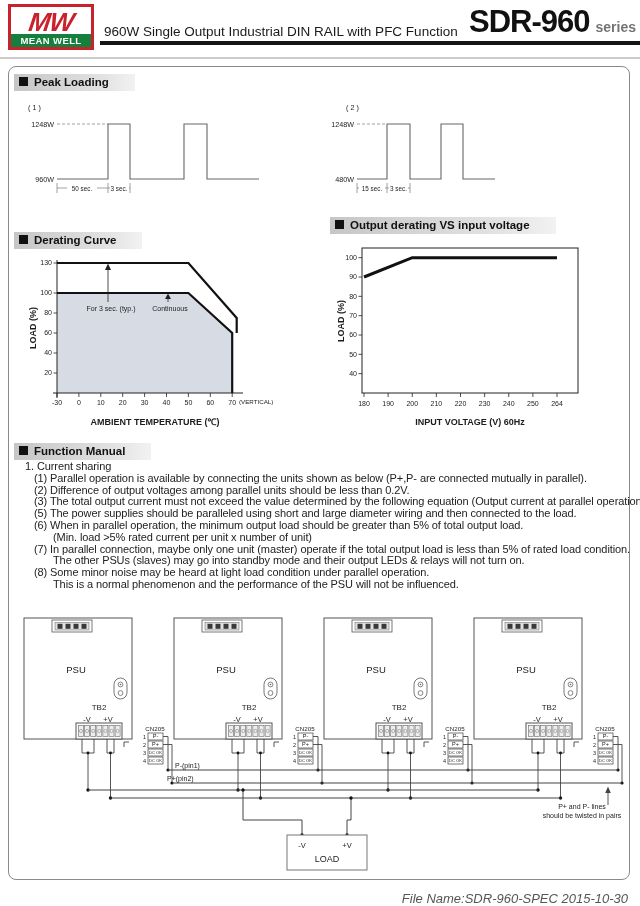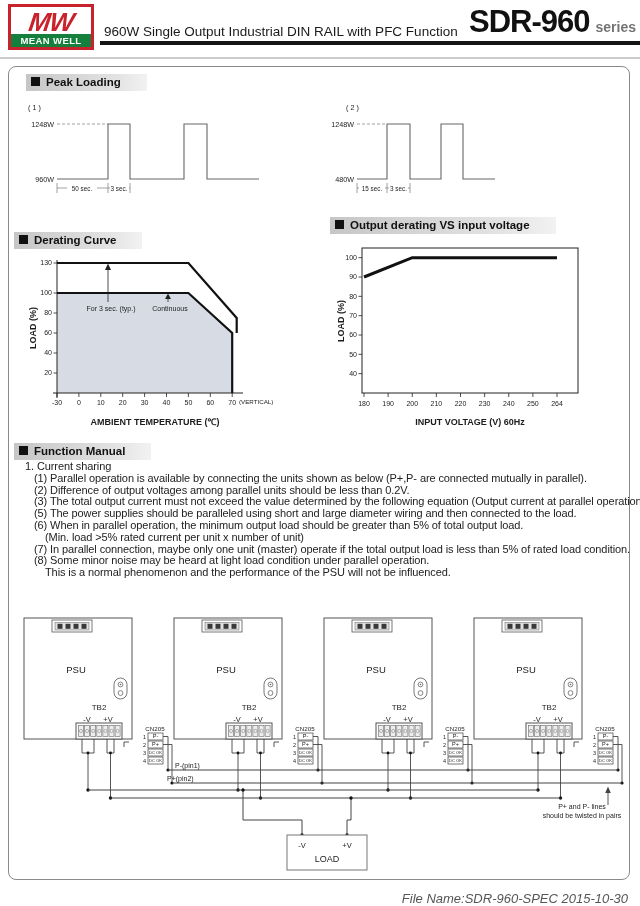--- a/index.html
+++ b/index.html
@@ -23,21 +23,21 @@
   
   .sec{display:inline-flex;align-items:center;gap:6px;
        background:linear-gradient(90deg,#c6c6c6,#e3e3e3 75%,#f2f2f2);
        padding:2px 26px 3px 5px;font-size:11.5px;font-weight:bold;color:#111;white-space:nowrap;}
   .sec .sq{width:9px;height:9px;background:#111;}
   svg{font-family:"Liberation Sans",sans-serif;}
   svg text{fill:#1c1c1c;}
   
   .ml{font-size:11px;color:#222;line-height:11.8px;letter-spacing:-0.1px;white-space:nowrap;}
   .i1{margin-left:9px;}
-  .i2{margin-left:20px;}
+  .i2{margin-left:28px;}
   .footer{right:12px;top:891px;font-size:13px;font-style:italic;color:#555;}
 </style>
 </head>
 <body>
 
 <div id="page">
 
   <div class="abs logo">
     <div class="logo-mw">MW</div>
     <div class="logo-name">MEAN WELL</div>
@@ -45,21 +45,21 @@
   <div class="abs doc-title">960W Single Output Industrial DIN RAIL with PFC Function</div>
   <div class="abs title-rule"></div>
   <div class="abs model">
     <span class="model-name">SDR-960</span>
     <span class="model-series">series</span>
   </div>
   <div class="abs gray-rule"></div>
 
   <div class="abs content-box"></div>
 
-  <div class="abs" style="left:26px;top:72px;text-align:right;">
+  <div class="abs" style="left:14px;top:72px;text-align:right;">
     <div class="sec">
       <span class="sq"></span>
       <span>Peak Loading</span>
     </div>
   </div>
 
   <svg class="abs" style="left:20px;top:98px;" width="300" height="105" viewBox="0 0 300 105">
     <text x="8" y="12" font-size="7.2">( 1 )</text>
     <text x="34" y="29" font-size="7.2" text-anchor="end">1248W</text>
     <text x="34" y="84" font-size="7.2" text-anchor="end">960W</text>
@@ -212,20 +212,21 @@
   </div>
   <div class="abs" style="left:25px;top:461px;width:604px;">
       <div class="ml i0">1. Current sharing</div>
       <div class="ml i1">(1) Parallel operation is available by connecting the units shown as below (P+,P- are connected mutually in parallel).</div>
       <div class="ml i1">(2) Difference of output voltages among parallel units should be less than 0.2V.</div>
       <div class="ml i1">(3) The total output current must not exceed the value determined by the following equation (Output current at parallel operation)=(The rated current per unit) x (Number of unit) x 0.9.</div>
       <div class="ml i1">(5) The power supplies should be paralleled using short and large diameter wiring and then connected to the load.</div>
       <div class="ml i1">(6) When in parallel operation, the minimum output load should be greater than 5% of total output load.</div>
       <div class="ml i2">(Min. load &gt;5% rated current per unit x number of unit)</div>
       <div class="ml i1">(7) In parallel connection, maybe only one unit (master) operate if the total output load is less than 5% of rated load condition.</div>
+      <div class="ml i2">The other PSUs (slaves) may go into standby mode and their output LEDs &amp; relays will not turn on.</div>
       <div class="ml i1">(8) Some minor noise may be heard at light load condition under parallel operation.</div>
       <div class="ml i2">This is a normal phenomenon and the performance of the PSU will not be influenced.</div>
     </div>
 
   <svg class="abs" style="left:12px;top:602px;" width="616" height="276" viewBox="0 0 616 276" xmlns:xlink="http://www.w3.org/1999/xlink">
     <defs>
       <g id="psu-unit">
         <rect x="0" y="16" width="108" height="121" fill="#fff" stroke="#555" stroke-width="1"></rect>
         <rect x="28" y="18" width="40" height="12" fill="#fff" stroke="#555" stroke-width="0.8"></rect>
         <rect x="31" y="20.5" width="34" height="7.5" fill="#e2e2e2" stroke="#777" stroke-width="0.6"></rect>

